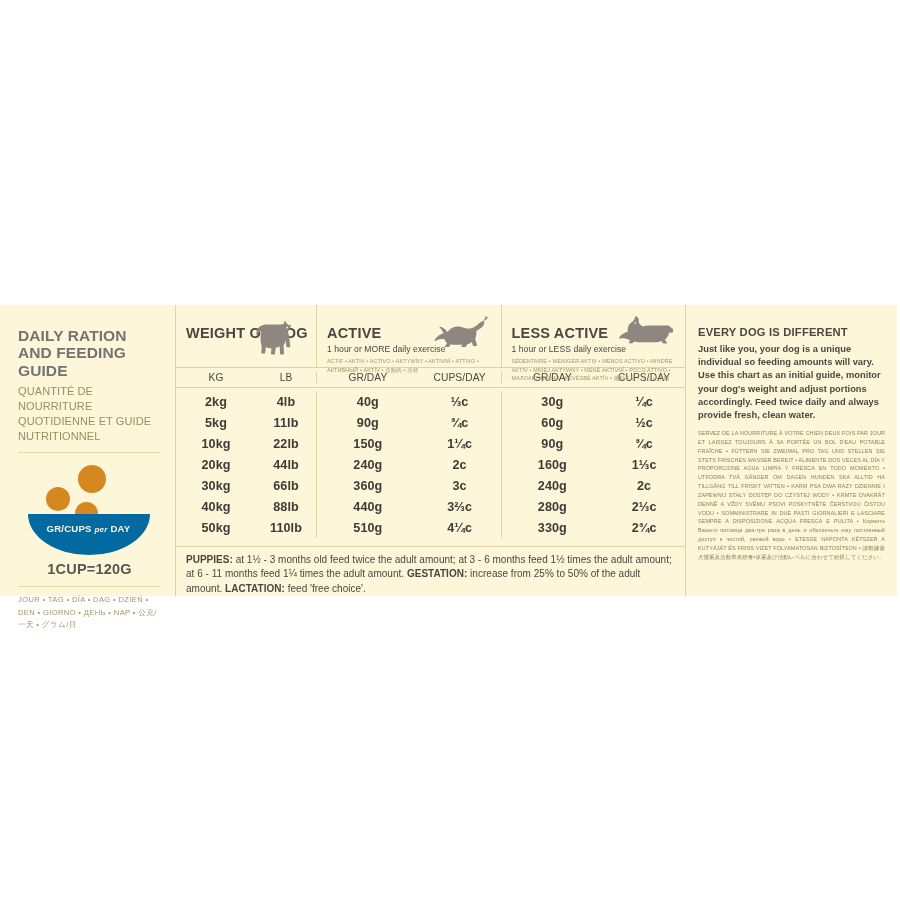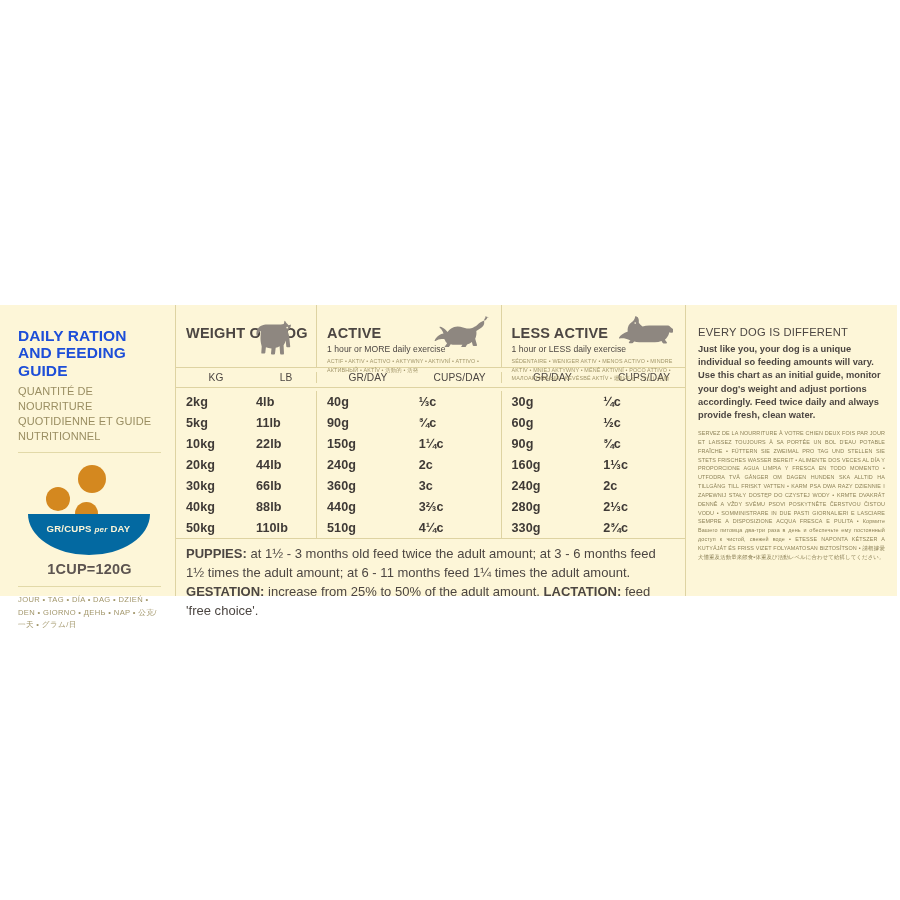--- a/index.html
+++ b/index.html
@@ -25,21 +25,21 @@
 
   
   .left-panel {
     width: 175px;
     flex: 0 0 175px;
     box-sizing: border-box;
     padding: 22px 14px 10px 18px;
     position: relative;
   }
   .dr-title {
-    color: #1d4ed8;
+    color: #737373;
     font-size: 15.5px;
     font-weight: bold;
     line-height: 1.12;
     letter-spacing: 0.1px;
   }
   .dr-sub {
     color: #9a8e62;
     font-size: 11px;
     line-height: 1.35;
     margin-top: 5px;
@@ -193,57 +193,58 @@
     flex: 1 1 auto;
     display: flex;
     flex-direction: column;
     justify-content: flex-start;
     padding-top: 3px;
   }
   .data-row {
     display: flex;
     height: 21px;
     align-items: center;
+    text-align: center;
   }
   .dr-weight { flex: 0 0 140px; display: flex; height: 100%; align-items: center; }
   .dr-active { flex: 1 1 0; display: flex; height: 100%; align-items: center; border-left: 1px solid #ded3a2; }
   .dr-less   { flex: 1 1 0; display: flex; height: 100%; align-items: center; border-left: 1px solid #ded3a2; }
   .cell {
     flex: 1 1 0;
     box-sizing: border-box;
     padding-left: 10px;
     color: #3f3a36;
     font-size: 12.6px;
     font-weight: bold;
     letter-spacing: 0.1px;
   }
 
   .note-row {
     border-top: 1px solid #ded3a2;
     box-sizing: border-box;
     padding: 6px 10px 0 10px;
     color: #4c4642;
-    font-size: 13px;
+    font-size: 10px;
     line-height: 1.45;
     letter-spacing: 0.02px;
   }
   .note-row b { font-weight: bold; }
 
   
   .right-panel {
     flex: 0 0 212px;
     width: 212px;
     box-sizing: border-box;
     padding: 21px 12px 8px 12px;
     border-left: 1px solid #ded3a2;
   }
   .edd-title {
     color: #4c4642;
     font-size: 11.2px;
-    font-weight: normal;
+    font-weight: bold;
     letter-spacing: 0.2px;
   }
   .edd-body {
     color: #4c4642;
     font-size: 9.3px;
     line-height: 1.42;
     margin-top: 5px;
     letter-spacing: 0.02px;
     font-weight: bold;
   }

